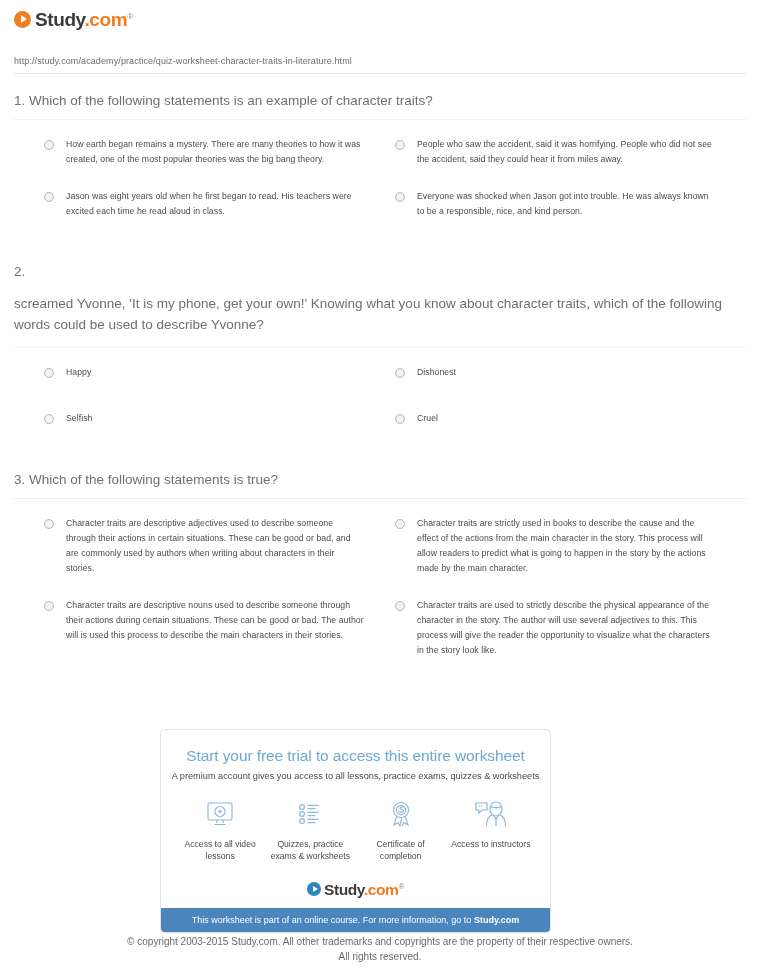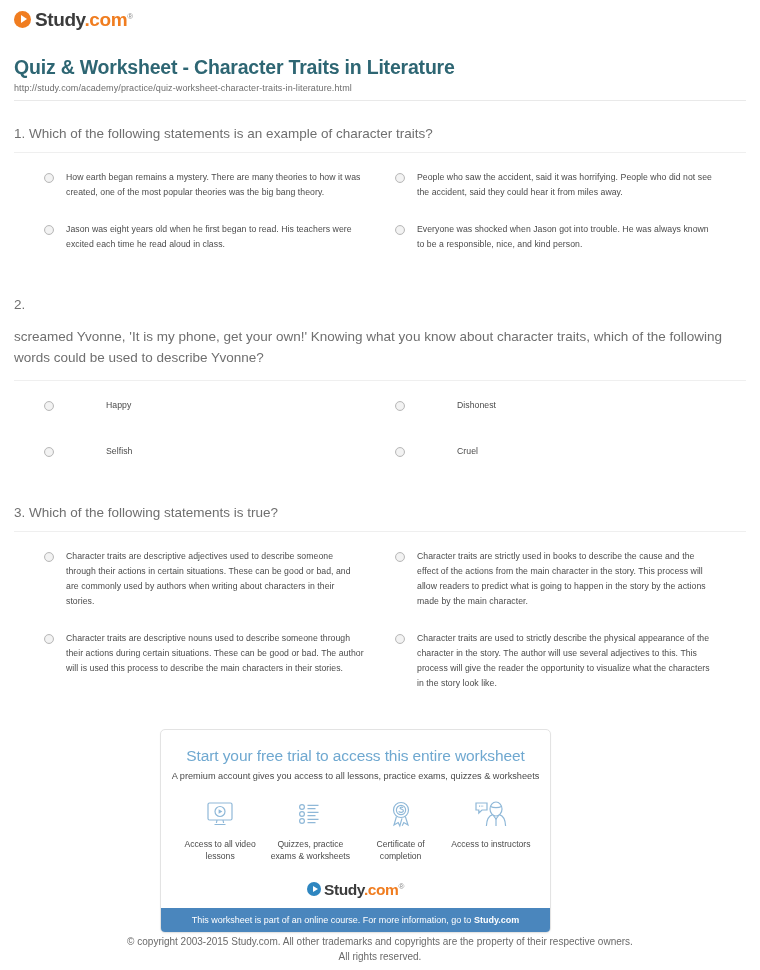--- a/index.html
+++ b/index.html
@@ -74,21 +74,21 @@
   .page-url {
     font-size: 9px;
     color: #6d6d6d;
     letter-spacing: 0.1px;
   }
 
   
   .question {
     margin: 0 14px;
   }
-  .q1 { margin-top: 23px; }
+  .q1 { margin-top: 17px; }
   .q2 { margin-top: 43px; }
   .q3 { margin-top: 44px; }
 
   .q-heading {
     font-size: 13.5px;
     color: #6f6f6f;
     font-weight: normal;
     line-height: 1.45;
     margin: 0;
     padding-bottom: 9px;
@@ -114,21 +114,21 @@
     padding-left: 30px;
   }
   .option {
     width: 50%;
     box-sizing: border-box;
     display: flex;
     align-items: flex-start;
     padding-right: 30px;
     margin-bottom: 22px;
   }
-  .options.compact .option { margin-bottom: 31px; gap: 40px; }
+  .options.compact .option { margin-bottom: 31px; }
   .options.compact .option:nth-child(3),
   .options.compact .option:nth-child(4) { margin-bottom: 0; }
   .option:nth-child(3),
   .option:nth-child(4) { margin-bottom: 0; }
 
   .radio {
     width: 8px;
     height: 8px;
     border-radius: 50%;
     border: 1px solid #b9b9b9;
@@ -238,21 +238,20 @@
 <div class="header">
   <div class="logo">
     <span class="logo-mark">
         <span class="tri"></span>
       </span>
     <span class="logo-text"><span>Study</span><span class="dotcom">.com</span><span class="tm">®</span></span>
   </div>
 </div>
 
 <div class="title-block">
-  <h1 class="page-title">Quiz &amp; Worksheet - Character Traits in Literature</h1>
   <div class="page-url">http://study.com/academy/practice/quiz-worksheet-character-traits-in-literature.html</div>
 </div>
 
 <div class="question q1">
   <div class="q-heading">1. Which of the following statements is an example of character traits?</div>
   <div class="options">
     <div class="option">
       <span class="radio"></span>
       <span class="option-text">How earth began remains a mystery. There are many theories to how it was created, one of the most popular theories was the big bang theory.</span>
     </div>

